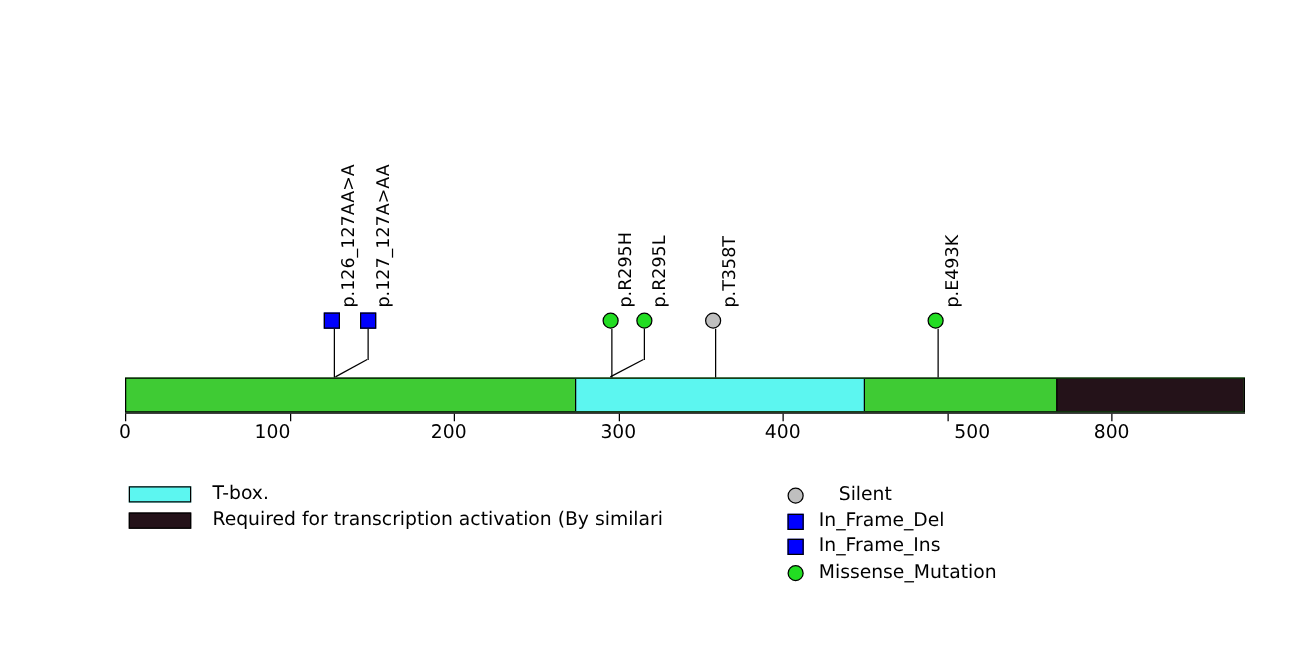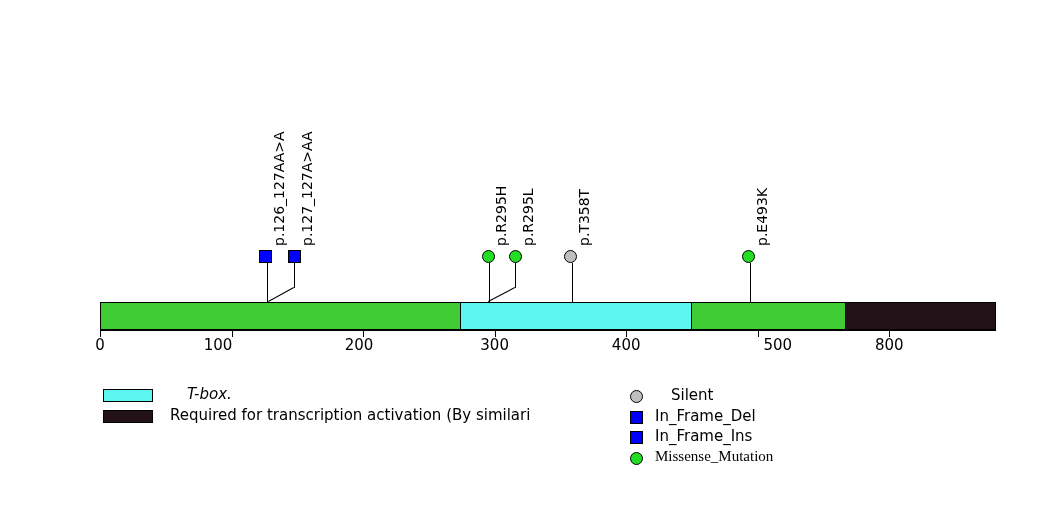--- a/index.html
+++ b/index.html
@@ -166,29 +166,29 @@
       <div class="stem" style="left: 571.5px; top: 262.5px; height: 39.5px;"></div>
       <div class="marker circle" title="p.T358T" style="left: 564.449px; top: 249.5px; background: rgb(191, 191, 191);"></div>
       <div class="mut-label" style="left: 575.949px; top: 246px;">p.T358T</div>
       <div class="stem" style="left: 749.5px; top: 262.5px; height: 39.5px;"></div>
       <div class="marker circle" title="p.E493K" style="left: 742.041px; top: 249.5px; background: rgb(34, 221, 34);"></div>
       <div class="mut-label" style="left: 753.541px; top: 246px;">p.E493K</div>
     </div>
 
   <div id="domain-legend">
       <div class="legend-swatch-rect" style="left: 103px; top: 389px; background: rgb(92, 246, 240);"></div>
-      <div class="legend-text" style="left: 187px; top: 385px; font-style: italic;">T-box.</div>
+      <div class="legend-text" style="left: 170px; top: 385px;">T-box.</div>
       <div class="legend-swatch-rect" style="left: 103px; top: 410px; background: rgb(36, 18, 25);"></div>
       <div class="legend-text" style="left: 170px; top: 406px;">Required for transcription activation (By similari</div>
     </div>
 
   <div id="mutation-legend">
       <div class="legend-key circle" style="left: 630px; top: 390px; background: rgb(191, 191, 191);"></div>
       <div class="legend-text" style="left: 655px; top: 386px; margin-left: 16px;">Silent</div>
       <div class="legend-key square" style="left: 630px; top: 410.5px; background: rgb(0, 0, 255);"></div>
       <div class="legend-text" style="left: 655px; top: 406.5px;">In_Frame_Del</div>
       <div class="legend-key square" style="left: 630px; top: 431px; background: rgb(0, 0, 255);"></div>
       <div class="legend-text" style="left: 655px; top: 427px;">In_Frame_Ins</div>
       <div class="legend-key circle" style="left: 630px; top: 451.5px; background: rgb(34, 221, 34);"></div>
-      <div class="legend-text" style="left: 655px; top: 447.5px; font-family: Liberation Serif, serif;">Missense_Mutation</div>
+      <div class="legend-text" style="left: 655px; top: 447.5px;">Missense_Mutation</div>
     </div>
 
 </div>
 
 </body></html>

